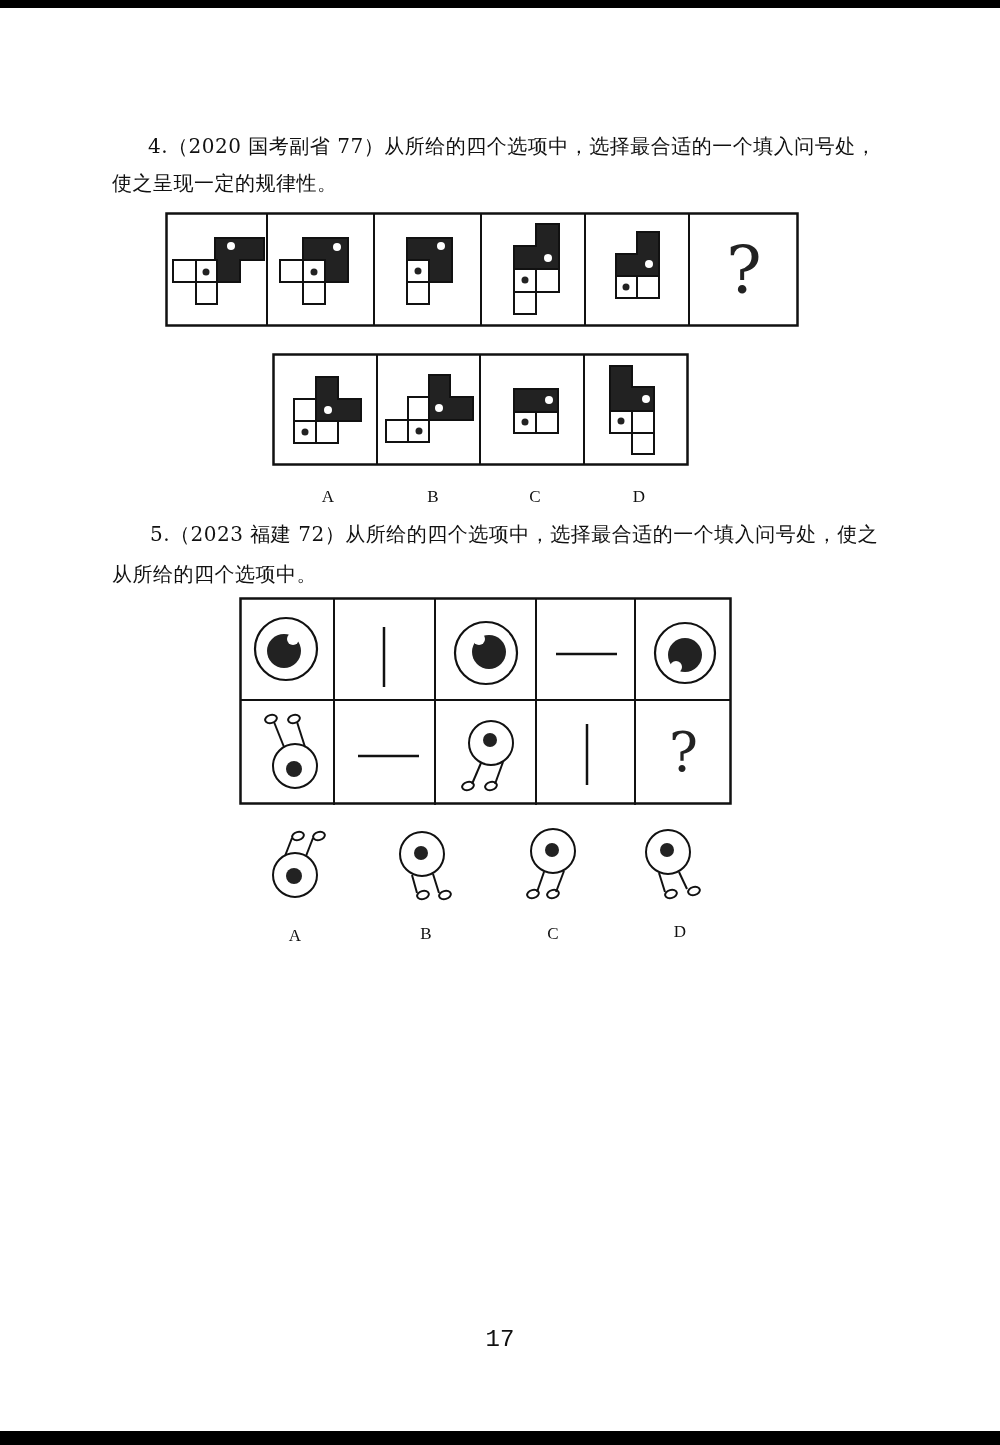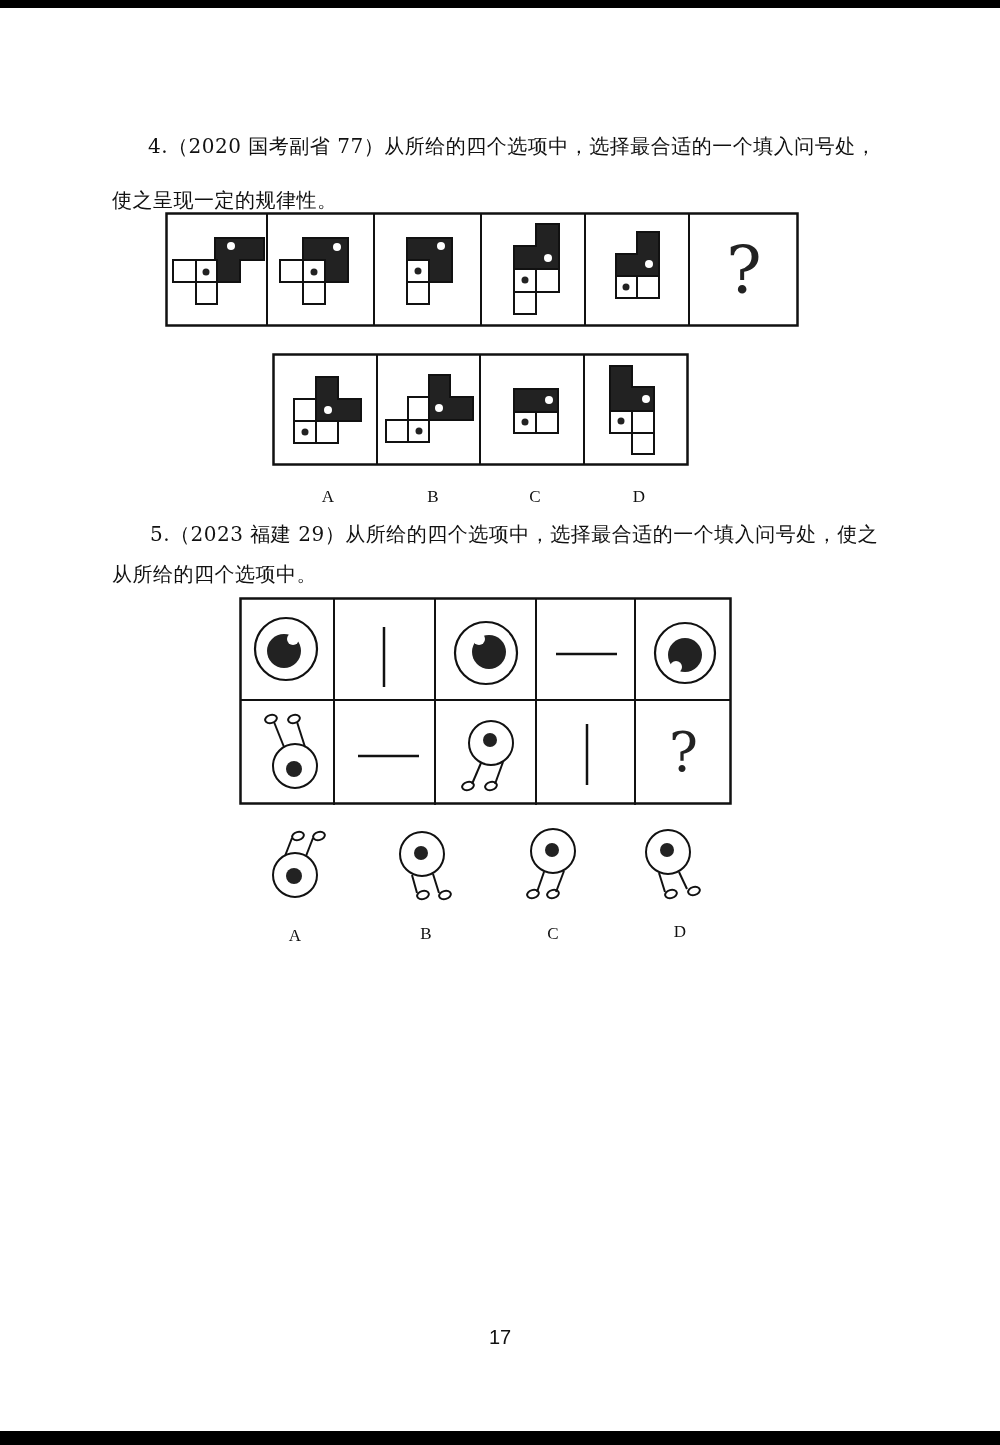--- a/index.html
+++ b/index.html
@@ -4,30 +4,30 @@
 <style>
   html, body { margin: 0; padding: 0; background: #ffffff; }
   body { width: 1000px; height: 1445px; position: relative; overflow: hidden;
          font-family: "DejaVu Serif", "Liberation Serif", serif; color: #111; }
   .bar-top { position: absolute; left: 0; top: 0; width: 1000px; height: 8px; background: #000; }
   .bar-bottom { position: absolute; left: 0; top: 1431px; width: 1000px; height: 14px; background: #000; }
   .qtext { position: absolute; font-size: 20px; letter-spacing: 0.5px; line-height: 24px; white-space: nowrap; }
   .fig { position: absolute; }
   .optlabel { position: absolute; font-family: "Liberation Serif", serif; font-size: 17px; width: 30px; text-align: center; }
   .pagenum { position: absolute; left: 480px; top: 1326px; width: 40px; text-align: center;
-             font-family: Liberation Sans, sans-serif; font-size: 20px; }
+             font-family: Liberation Mono, monospace; font-size: 24px; }
   svg { display: block; }
 </style>
 </head>
 <body>
 
 <div class="bar-top"></div>
 
 <div class="qtext" style="left:148px; top:134px;">4.（2020  国考副省  77）从所给的四个选项中，选择最合适的一个填入问号处，</div>
-<div class="qtext" style="left:112px; top:171px;margin-top:17px;">使之呈现一定的规律性。</div>
+<div class="qtext" style="left:112px; top:171px;">使之呈现一定的规律性。</div>
 
 <div class="fig" style="left:165px; top:212px;">
   <svg width="634" height="116" viewBox="0 0 634 116">
 
     <rect x="1.5" y="1.5" width="631" height="112" fill="none" stroke="#111" stroke-width="2.5"></rect>
     <line x1="102" y1="1" x2="102" y2="114" stroke="#111" stroke-width="2"></line>
     <line x1="209" y1="1" x2="209" y2="114" stroke="#111" stroke-width="2"></line>
     <line x1="316" y1="1" x2="316" y2="114" stroke="#111" stroke-width="2"></line>
     <line x1="420" y1="1" x2="420" y2="114" stroke="#111" stroke-width="2"></line>
     <line x1="524" y1="1" x2="524" y2="114" stroke="#111" stroke-width="2"></line>
@@ -120,21 +120,21 @@
       <circle cx="62" cy="46" r="4" fill="#fff" stroke="none"></circle>
     </g>
   </svg>
 </div>
 
 <div class="optlabel" style="left:313px; top:487px;">A</div>
 <div class="optlabel" style="left:418px; top:487px;">B</div>
 <div class="optlabel" style="left:520px; top:487px;">C</div>
 <div class="optlabel" style="left:624px; top:487px;">D</div>
 
-<div class="qtext" style="left:150px; top:522px;">5.（2023  福建  29）从所给的四个选项中，选择最合适的一个填入问号处，使之</div>
+<div class="qtext" style="left:150px; top:522px;">5.（2023  福建  72）从所给的四个选项中，选择最合适的一个填入问号处，使之</div>
 <div class="qtext" style="left:112px; top:562px;">从所给的四个选项中。</div>
 
 <div class="fig" style="left:239px; top:597px;">
   <svg width="493" height="209" viewBox="0 0 493 209">
     <rect x="1.5" y="1.5" width="490" height="205" fill="none" stroke="#111" stroke-width="2.5"></rect>
     <line x1="1" y1="103" x2="492" y2="103" stroke="#111" stroke-width="2"></line>
     <line x1="95" y1="1" x2="95" y2="208" stroke="#111" stroke-width="2"></line>
     <line x1="196" y1="1" x2="196" y2="208" stroke="#111" stroke-width="2"></line>
     <line x1="297" y1="1" x2="297" y2="208" stroke="#111" stroke-width="2"></line>
     <line x1="396" y1="1" x2="396" y2="208" stroke="#111" stroke-width="2"></line>

